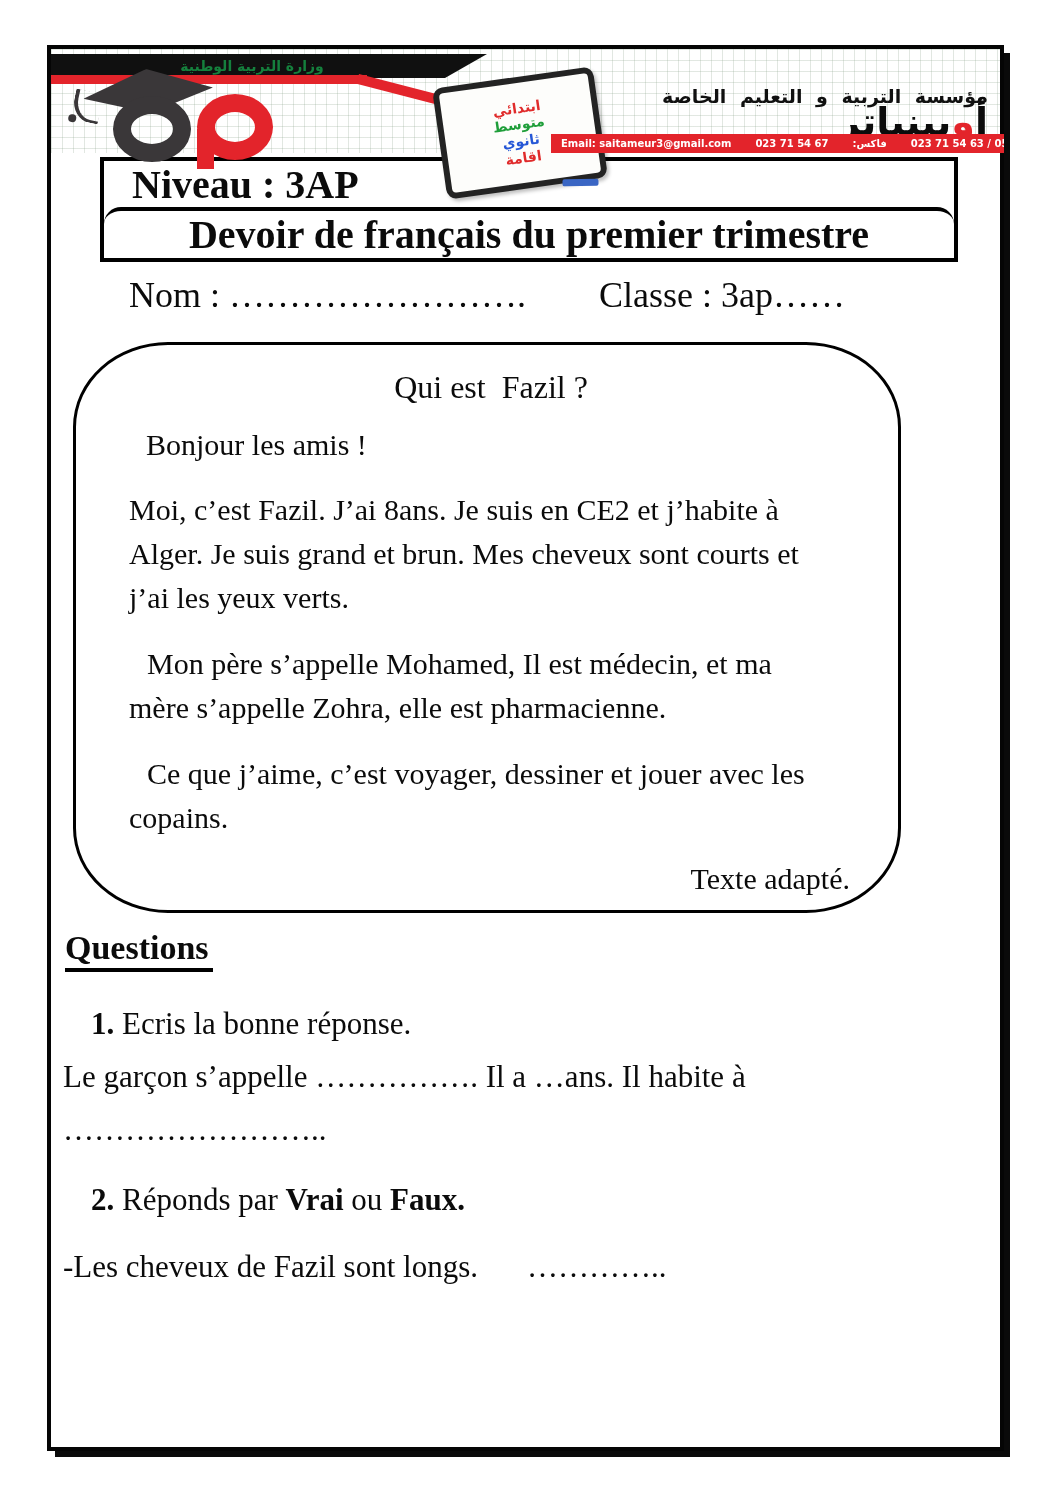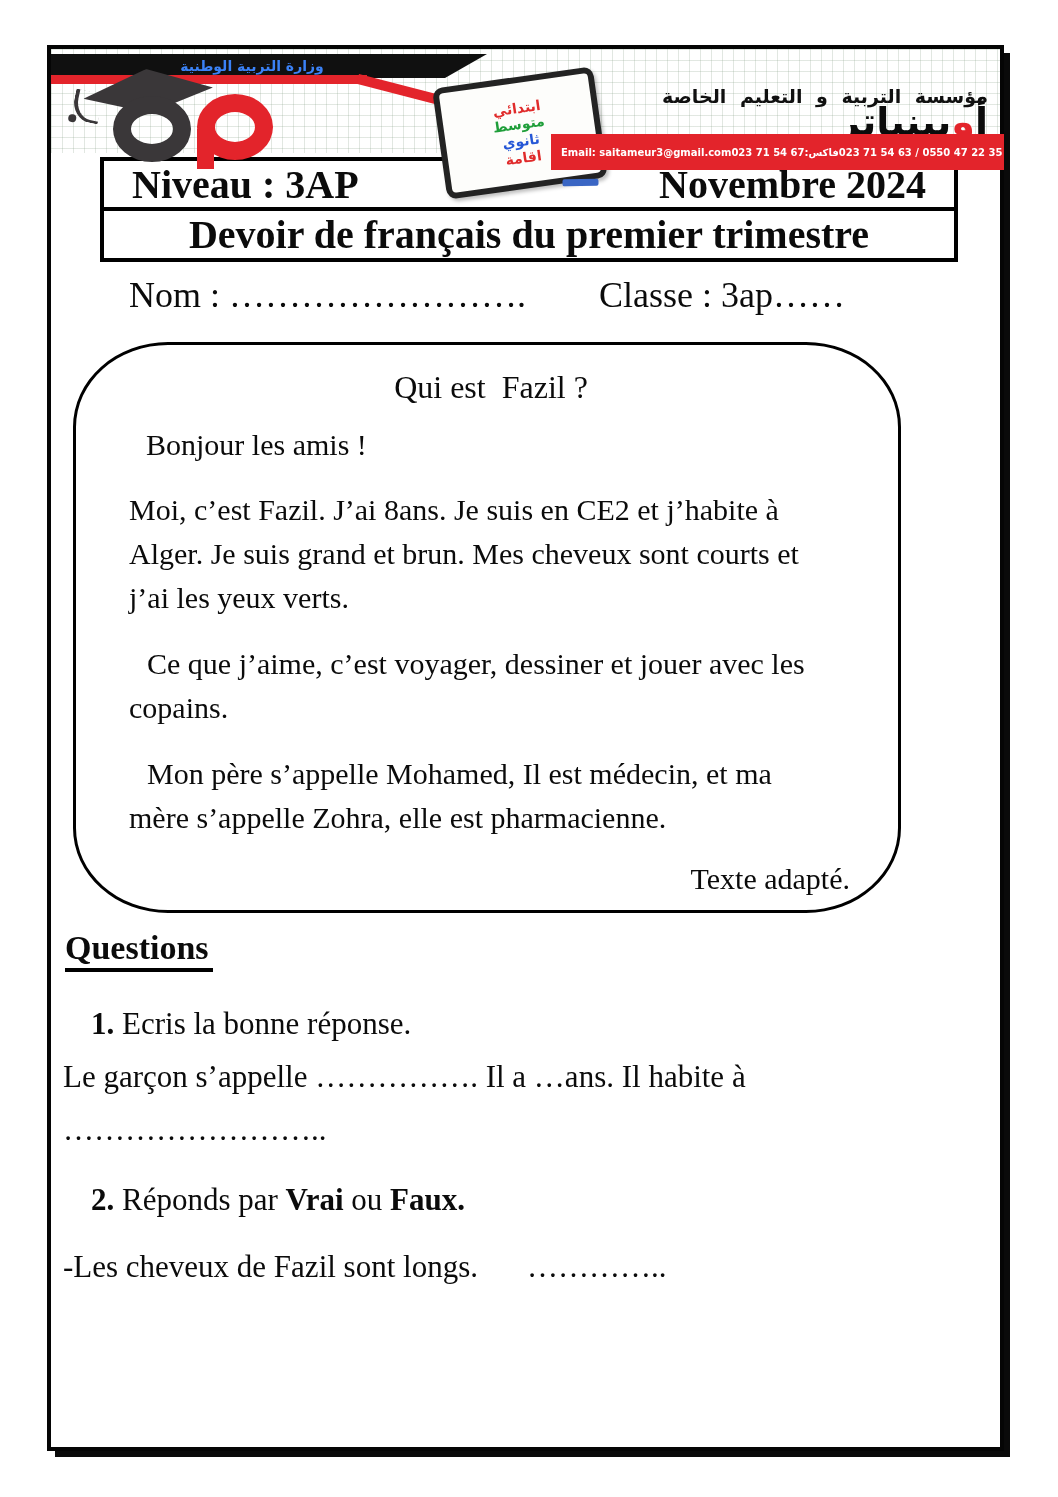--- a/index.html
+++ b/index.html
@@ -9,21 +9,21 @@
          border:4px solid #050505;background:#fff;box-shadow:7px 7px 0 -1px #0a0a0a;}
 
   
   .header{position:relative;height:104px;
     background-image:
       linear-gradient(to right, rgba(150,170,150,.28) 1px, transparent 1px),
       linear-gradient(to bottom, rgba(150,170,150,.28) 1px, transparent 1px);
     background-size:11px 11px;}
   .banner{position:absolute;left:0;top:5px;width:436px;height:24px;background:#101010;
           clip-path:polygon(0 0,100% 0,calc(100% - 42px) 100%,0 100%);
-          color:#3b82f6;font:bold 14px "DejaVu Sans",sans-serif;letter-spacing:7px;
+          color:#15803d;font:bold 14px "DejaVu Sans",sans-serif;letter-spacing:7px;
           line-height:24px;text-align:center;padding-right:34px;box-sizing:border-box;direction:rtl;}
   .republic{position:absolute;right:14px;top:3px;font:bold 21px "DejaVu Sans",sans-serif;color:#0d0d0d;direction:rtl;}
   .stripe-h{position:absolute;left:0;top:26px;width:316px;height:9px;background:#e3242b;}
   .stripe-d{position:absolute;left:308px;top:25px;width:274px;height:10px;background:#e3242b;
             transform:rotate(14.5deg);transform-origin:0 0;}
   .cap-board{position:absolute;left:32px;top:20px;width:130px;height:44px;background:#3a3739;
              clip-path:polygon(50% 0,100% 55%,50% 100%,0 55%);transform:rotate(-5deg);}
   .cap-tassel{position:absolute;left:22px;top:42px;width:24px;height:28px;
               border-left:4px solid #3a3739;border-bottom:3px solid #3a3739;
               border-radius:0 0 0 70%;transform:rotate(12deg);}
@@ -41,30 +41,30 @@
   .board .c0,.board .c3{color:#e02b2b;}
   .board .c1{color:#1f9e3a;}
   .board .c2{color:#2456d6;}
   .pen{position:absolute;right:4px;bottom:-11px;width:36px;height:7px;background:#3a66c4;
        border-radius:2px;transform:rotate(7deg);}
   .institution{position:absolute;right:12px;top:36px;font:bold 19px "DejaVu Sans",sans-serif;
                word-spacing:7px;color:#101010;direction:rtl;}
   .brand{position:absolute;right:12px;top:54px;font:bold 38px "DejaVu Sans",sans-serif;
          line-height:1.05;direction:rtl;color:#0c0c0c;}
   .brand .red{color:#e3242b;}
-  .contact-bar{position:absolute;left:500px;right:-4px;top:85px;height:36px;background:#e3242b;
-               display:flex;align-items:center;gap:0;padding:0 8px 0 10px;z-index:4;
+  .contact-bar{position:absolute;left:500px;right:-4px;top:85px;height:19px;background:#e3242b;
+               display:flex;align-items:center;gap:24px;padding:0 8px 0 10px;z-index:4;
                font:bold 10px "DejaVu Sans",sans-serif;color:#fff;white-space:nowrap;overflow:hidden;}
 
   
   .title-table{margin:4px 42px 0 49px;border:4px solid #000;}
   .tt-row1{display:flex;justify-content:space-between;align-items:center;height:46px;
            padding:0 28px;font-weight:bold;font-size:40px;}
   .tt-row2{border-top:4px solid #000;height:47px;line-height:47px;text-align:center;
-           font-weight:bold;font-size:40px;}
+           font-weight:bold;font-size:40px;border-radius:17px;}
 
   
   .student-line{margin:12px 0 0 78px;font-size:36px;display:flex;}
   .student-name{display:inline-block;width:470px;}
 
   
   .passage{margin:26px 0 0 22px;width:828px;box-sizing:border-box;border:3px solid #000;
            border-radius:95px/85px;padding:24px 36px 14px 44px;}
   .p-title{text-align:center;font-size:32px;white-space:pre;margin:0 0 22px 0;}
   .p-greet{font-size:30px;text-indent:26px;margin:0 0 26px 0;}
@@ -116,40 +116,39 @@
         <span>023 71 54 67</span>
         <span dir="rtl">فاكس:</span>
         <span>023 71 54 63 / 0550 47 22 35</span>
 
       </div>
     </div>
 
     <div class="title-table">
       <div class="tt-row1">
         <span>Niveau : 3AP</span>
-        <span>Novembre 2024</span>
       </div>
       <div class="tt-row2">Devoir de français du premier trimestre</div>
     </div>
 
     <div class="student-line">
       <span class="student-name">Nom : …………………….</span>
       <span>Classe : 3ap……</span>
     </div>
 
     <div class="passage">
       <div class="p-title">Qui est  Fazil ?</div>
       <div class="p-greet">Bonjour les amis !</div>
       <div class="p-par">Moi, c’est Fazil. J’ai 8ans. Je suis en CE2 et j’habite à
 Alger. Je suis grand et brun. Mes cheveux sont courts et
 j’ai les yeux verts.</div>
+      <div class="p-par indent">Mon père s’appelle Mohamed, Il est médecin, et ma
+mère s’appelle Zohra, elle est pharmacienne.</div>
       <div class="p-par indent">Ce que j’aime, c’est voyager, dessiner et jouer avec les
 copains.</div>
-      <div class="p-par indent">Mon père s’appelle Mohamed, Il est médecin, et ma
-mère s’appelle Zohra, elle est pharmacienne.</div>
       <div class="p-credit">Texte adapté.</div>
     </div>
 
     <div class="questions">
       <div>
         <span class="q-heading">Questions</span>
       </div>
 
       <div class="q-row"><span class="q-num">1.</span><span> Ecris la bonne réponse.</span></div>
 

